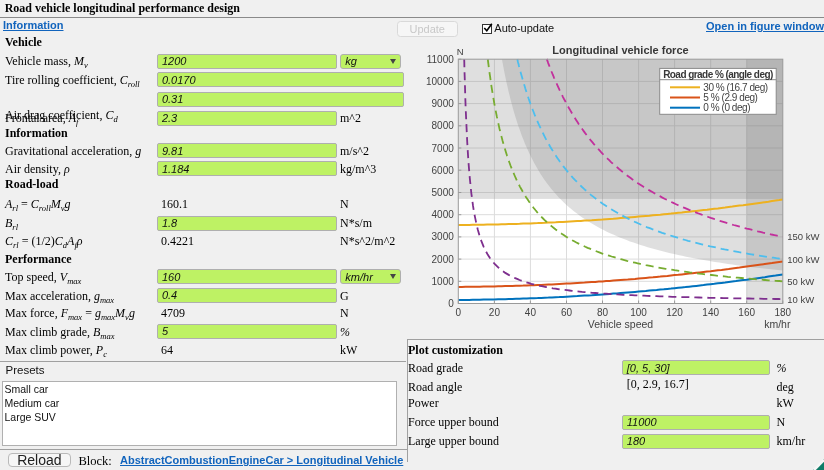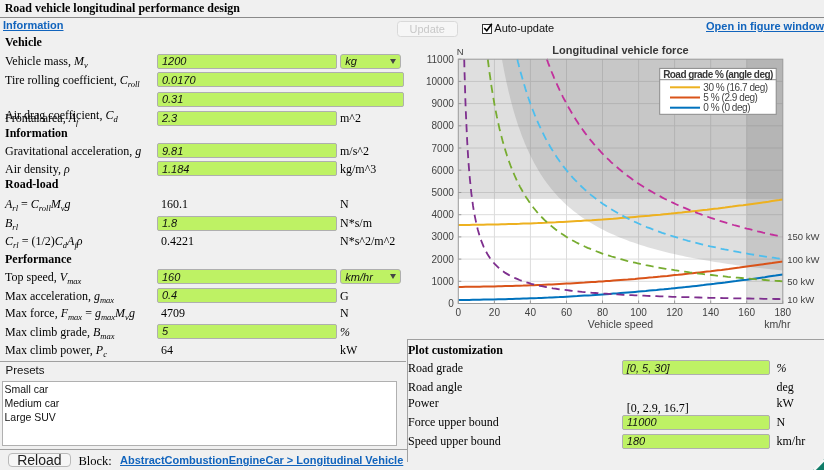--- a/index.html
+++ b/index.html
@@ -191,26 +191,26 @@
         <text x="299.3" y="73.2" class="lg">0 % (0 deg)</text>
 </svg></div>
 
 <div class="sep" style="left:406.5px;top:339px;width:417.5px"></div>
 <div style="position:absolute;left:406.5px;top:339px;width:1px;height:123px;background:#a0a0a0"></div>
 <div class="hdr" style="left:408px;top:342.7px">Plot customization</div>
     <div class="lab" style="left:408px;top:360.90000000000003px">Road grade</div>
     <div class="inp" style="left:621.8px;top:360.3px;width:142.2px">[0, 5, 30]</div>
     <div class="lab" style="left:776.5px;top:360.90000000000003px"><i>%</i></div>
     <div class="lab" style="left:408px;top:379.8px">Road angle</div>
-    <div class="lab" style="left:626.8px;top:401px">[0, 2.9, 16.7]</div>
+    <div class="lab" style="left:626.8px;top:377px">[0, 2.9, 16.7]</div>
     <div class="lab" style="left:776.5px;top:379.8px">deg</div>
     <div class="lab" style="left:408px;top:396.3px">Power</div>
     <div class="lab" style="left:776.5px;top:396.3px">kW</div>
     <div class="lab" style="left:408px;top:415.3px">Force upper bound</div>
     <div class="inp" style="left:621.8px;top:414.7px;width:142.2px">11000</div>
     <div class="lab" style="left:776.5px;top:415.3px">N</div>
-    <div class="lab" style="left:408px;top:434.3px">Speed upper bound</div>
+    <div class="lab" style="left:408px;top:434.3px">Large upper bound</div>
     <div class="inp" style="left:621.8px;top:433.7px;width:142.2px">180</div>
     <div class="lab" style="left:776.5px;top:434.3px">km/hr</div>
 <svg style="position:absolute;left:812px;top:458px" width="12" height="12">
 <polygon points="12,1 12,12 1,12" fill="#0f7c68"></polygon>
 <line x1="2" y1="12" x2="12" y2="2" stroke="#f6f6f6" stroke-width="2.6"></line>
 </svg>
 </div>
 </body></html>

